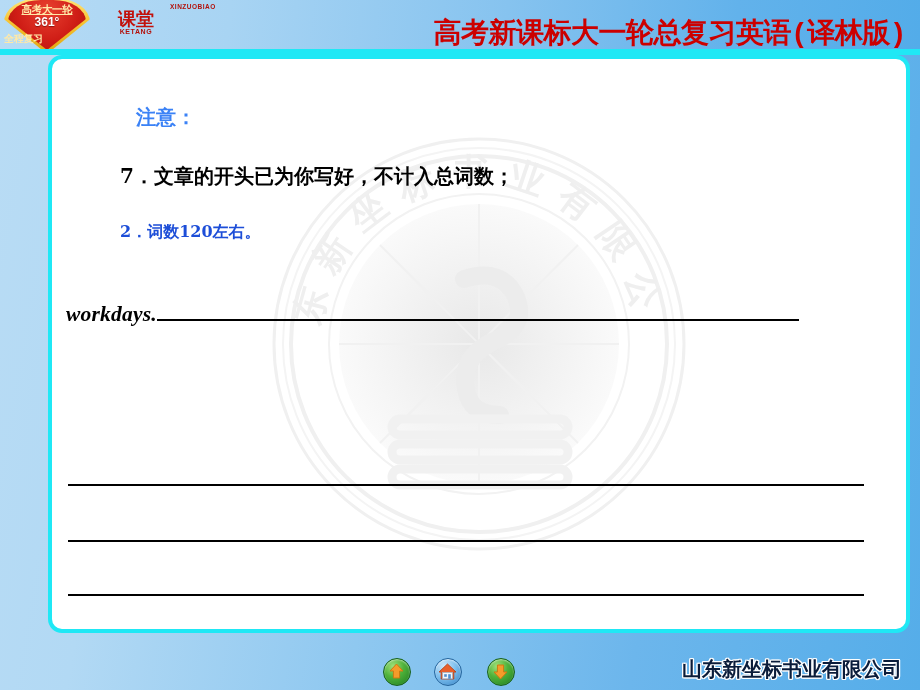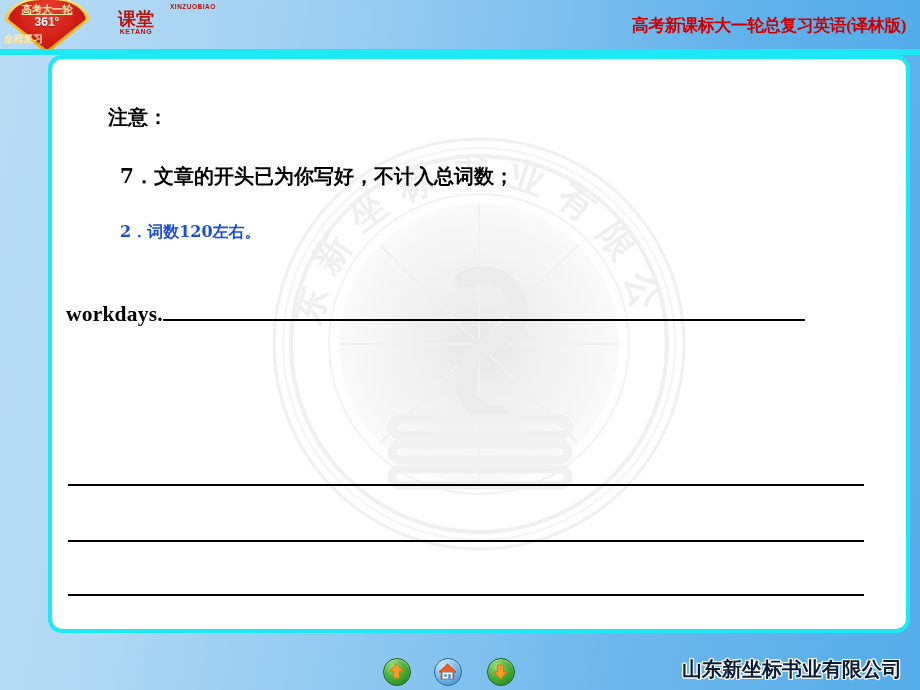--- a/index.html
+++ b/index.html
@@ -140,22 +140,22 @@
     font-weight: bold;
     color: #b3100a;
     letter-spacing: 0.5px;
     line-height: 8px;
     margin-top: -2px;
   }
 
   #header-title {
     position: absolute;
     right: 14px; top: 14px;
-    font-family: Liberation Serif, serif;
-    font-size: 17px;
+    font-family: Liberation Mono, monospace;
+    font-size: 28px;
     font-weight: bold;
     color: #cc0000;
     letter-spacing: -0.5px;
     white-space: nowrap;
   }
 
   
   #panel {
     position: absolute;
     left: 48px; top: 55px;
@@ -178,25 +178,25 @@
   }
 
   #panel-body {
     position: relative;
     z-index: 2;
     padding: 0;
   }
 
   .note-head {
     position: absolute;
-    left: 56px; top: 45px;
+    left: 84px; top: 45px;
     font-family: "DejaVu Sans", sans-serif;
     font-size: 20px;
     font-weight: bold;
-    color: #000000;
+    color: #3b82f6;
   }
   .note-1 {
     position: absolute;
     left: 68px; top: 104px;
     font-family: "DejaVu Serif", serif;
     font-size: 20px;
     font-weight: bold;
     color: #000000;
   }
   .note-2 {
@@ -224,20 +224,21 @@
   }
   #para::after {
     content: "";
     display: inline-block;
     width: 100%;
   }
   #para .lastline {
     display: block;
     text-indent: 0;
     white-space: nowrap;
+    font-style: italic;
   }
   #para .underline-tail {
     display: inline-block;
     border-bottom: 2.5px solid #000;
     height: 21px;
     vertical-align: baseline;
   }
 
   .blank-line {
     position: absolute;

